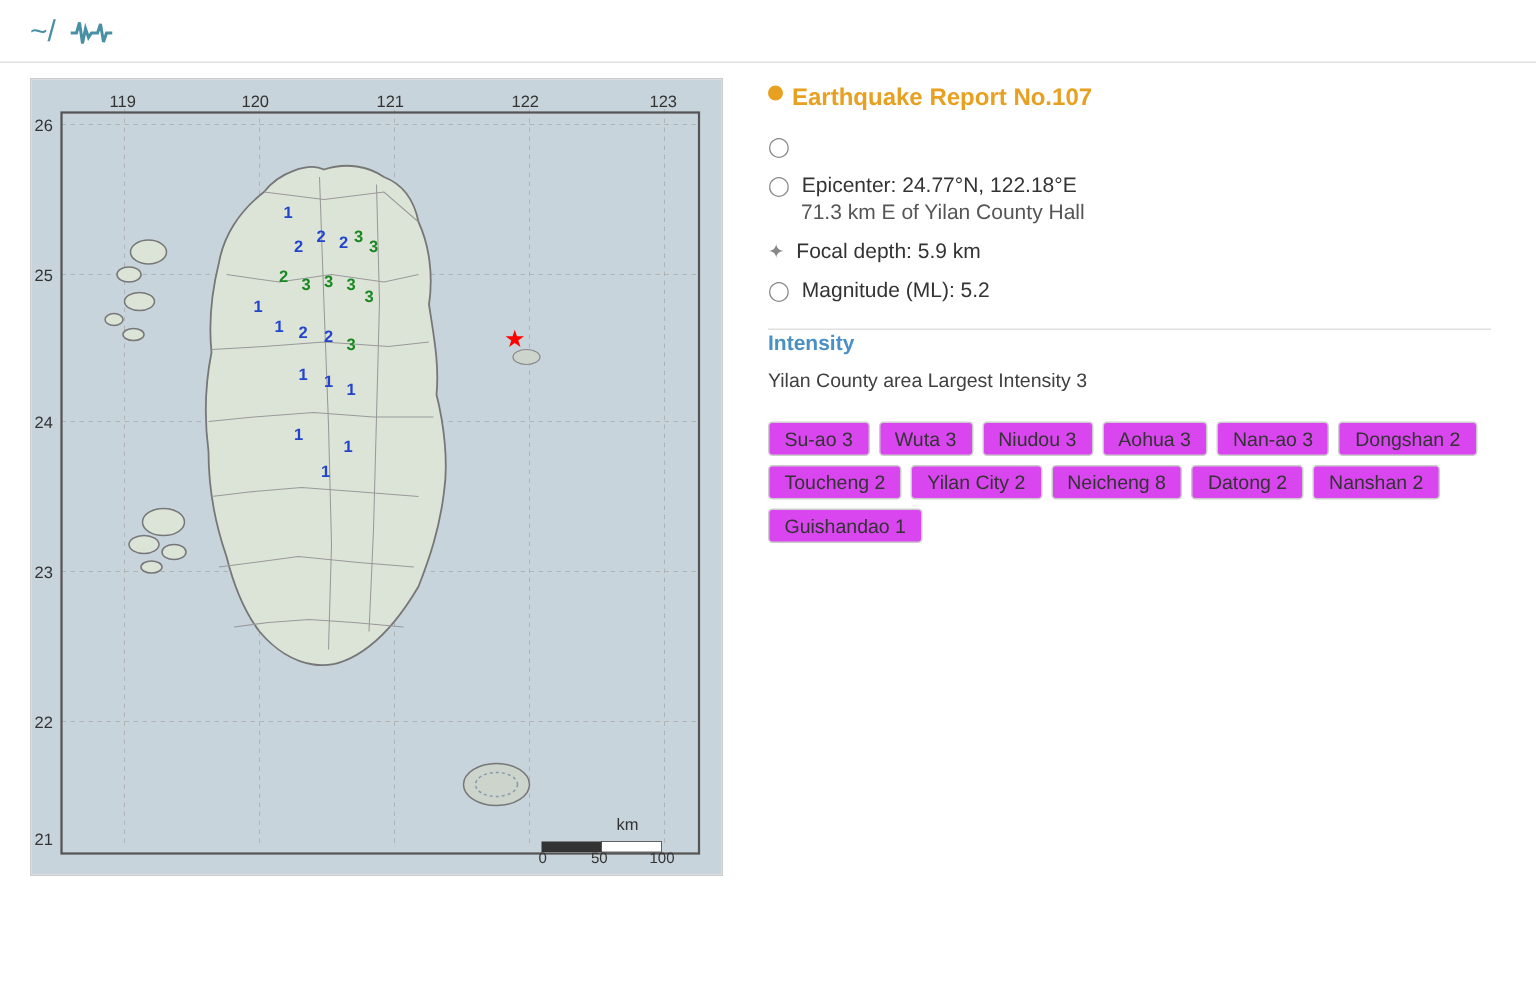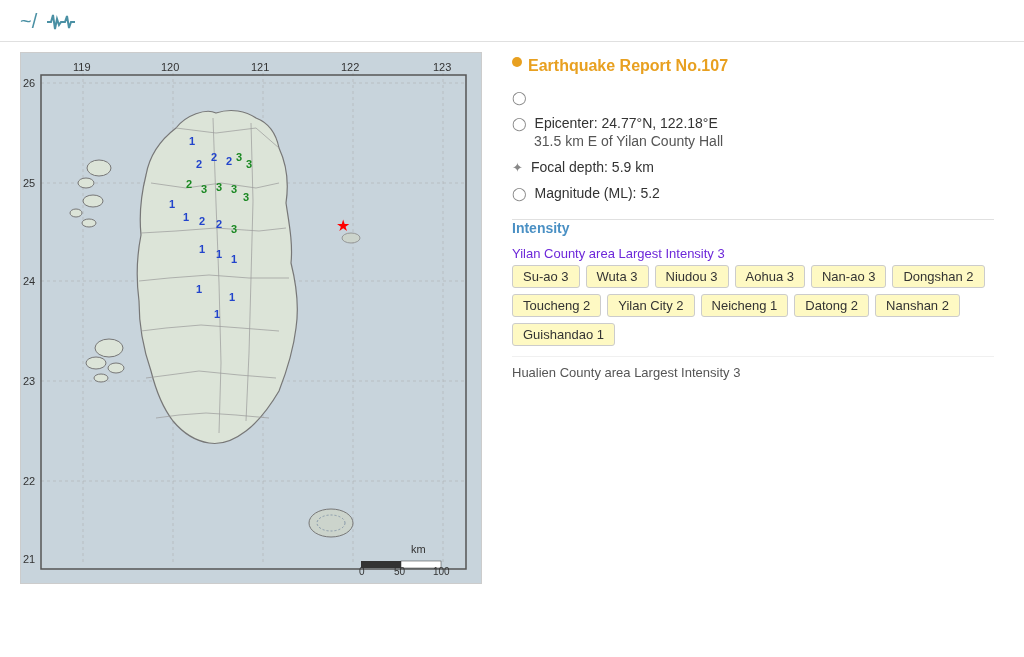--- a/index.html
+++ b/index.html
@@ -87,32 +87,32 @@
       padding-top: 0;
     }
     .intensity-title {
       color: #4a90c4;
       font-size: 14px;
       font-weight: bold;
       margin-bottom: 10px;
     }
     .region-header {
       font-size: 13px;
-      color: #6d28d9;
-      margin-bottom: 4px;
+      color: #404040;
+      margin-bottom: 20px;
       margin-top: 10px;
     }
     .intensity-badges {
       display: flex;
       flex-wrap: wrap;
       gap: 6px;
       margin-bottom: 8px;
     }
     .badge {
-      background: #fef9c3;
+      background: #d946ef;
       border: 1px solid #ccc;
       border-radius: 3px;
       padding: 3px 10px;
       font-size: 13px;
       color: #333;
     }
     .other-region {
       font-size: 13px;
       color: #555;
       margin-top: 10px;
@@ -242,21 +242,21 @@
     </div>
 
     <div style="margin-bottom:10px;">
       <div class="info-row" style="margin-bottom:2px;">
         <span class="info-icon">◯</span>
         <span>
           <span>Epicenter:</span>
           <span>24.77°N, 122.18°E</span>
         </span>
       </div>
-      <div class="info-sub">31.5 km E of Yilan County Hall</div>
+      <div class="info-sub">71.3 km E of Yilan County Hall</div>
     </div>
 
     <div class="info-row">
       <span class="info-icon">✦</span>
       <span>
         <span>Focal depth:</span>
         <span>5.9 km</span>
       </span>
     </div>
 
@@ -275,26 +275,25 @@
       <div class="intensity-badges" id="yilan-badges-container">
 
       <span class="badge">Su-ao 3</span>
           <span class="badge">Wuta 3</span>
           <span class="badge">Niudou 3</span>
           <span class="badge">Aohua 3</span>
           <span class="badge">Nan-ao 3</span>
           <span class="badge">Dongshan 2</span>
           <span class="badge">Toucheng 2</span>
           <span class="badge">Yilan City 2</span>
-          <span class="badge">Neicheng 1</span>
+          <span class="badge">Neicheng 8</span>
           <span class="badge">Datong 2</span>
           <span class="badge">Nanshan 2</span>
           <span class="badge">Guishandao 1</span>
         </div>
 
       <div id="other-regions-container">
 
-      <div class="other-region">Hualien County area Largest Intensity 3</div>
         </div>
     </div>
 
   </div>
 </div>
 
 </body></html>

